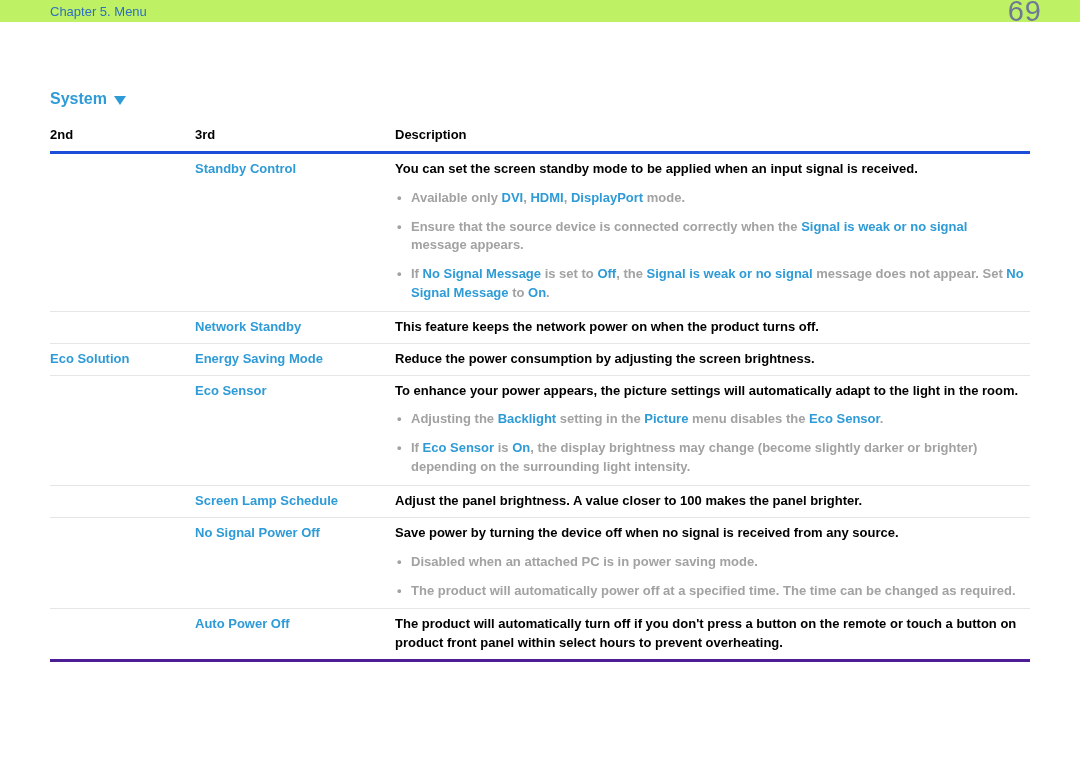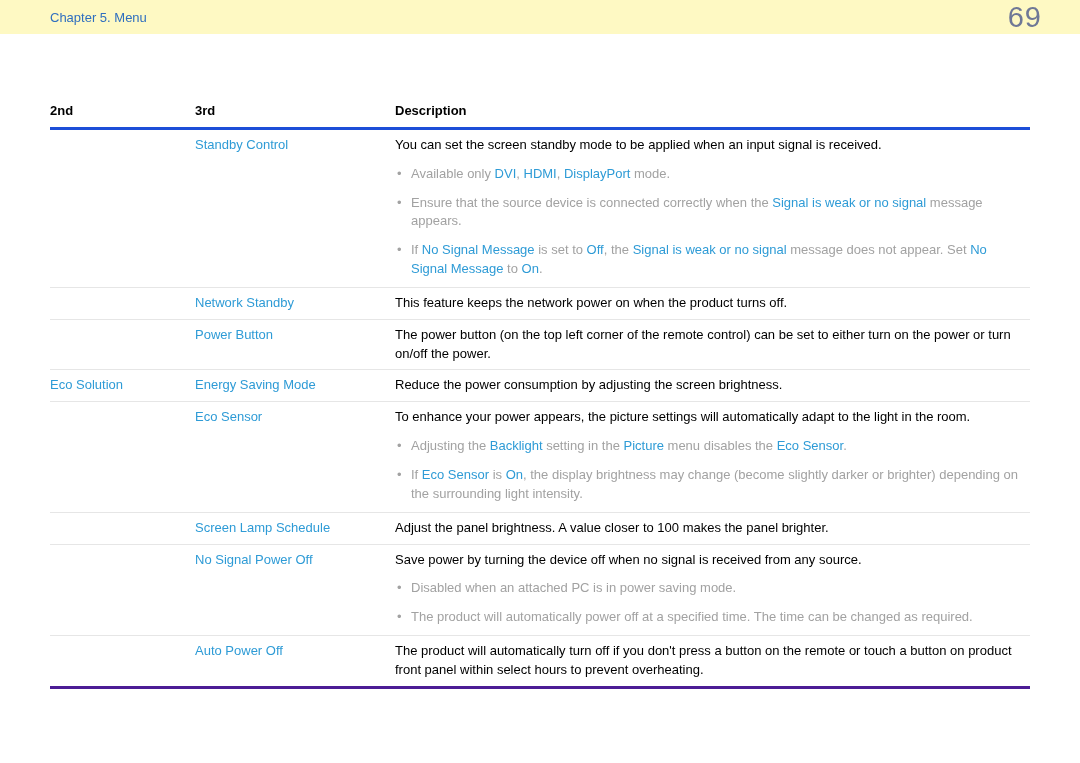--- a/index.html
+++ b/index.html
@@ -1,44 +1,48 @@
 <!DOCTYPE html>
 <html><head>
 <meta charset="utf-8">
 <style>
   * { box-sizing: border-box; margin: 0; padding: 0; }
   html, body { width: 1080px; height: 763px; font-family: Arial, Helvetica, sans-serif; background: #fff; color: #000; }
-  .header-bar { background: #fef9c3; height: 34px; display: flex; align-items: center; justify-content: space-between; padding: 0 38px 0 50px; }
+  .header-bar { background: #bef264; height: 22px; display: flex; align-items: center; justify-content: space-between; padding: 0 38px 0 50px; }
   .chapter { color: #2f6fbf; font-size: 13px; }
   .page-number { color: #6f7896; font-size: 29px; font-weight: 400; letter-spacing: 1px; }
   .content { padding: 68px 50px 0 50px; }
   .section-title { color: #2e9bd6; font-size: 16px; font-weight: 600; margin-bottom: 18px; display: flex; align-items: center; gap: 6px; }
   .triangle { display: inline-block; width: 0; height: 0; border-left: 6px solid transparent; border-right: 6px solid transparent; border-top: 9px solid #2e9bd6; margin-left: 1px; position: relative; top: 1px;}
   table { width: 100%; border-collapse: collapse; font-size: 13px; line-height: 1.45; }
   thead th { text-align: left; font-weight: 700; color: #000; padding: 0 4px 6px 0; border-bottom: 3px solid #1d4ed8; }
   thead th:nth-child(1) { width: 145px; }
   thead th:nth-child(2) { width: 200px; }
-  tbody td { vertical-align: top; padding: 6px 6px 6px 0; }
+  tbody td { vertical-align: top; padding: 6px 6px 6px 0; font-weight: bold; }
   tbody tr.sep td { border-bottom: 1px solid #e6e6e6; }
   tbody tr.sep:last-child td { border-bottom: 3px solid #4c1d95; }
   .blue { color: #2e9bd6; }
   .gray { color: #a2a2a2; }
   ul.bullets { list-style: none; padding-left: 2px; margin-top: 4px; }
   ul.bullets li { position: relative; padding-left: 14px; margin-bottom: 2px; margin-top: 10px; }
   ul.bullets li::before { content: "•"; position: absolute; left: 0; top: 0; color: inherit; }
 </style>
 </head>
 <body>
 
 <div class="header-bar">
   <div class="chapter">Chapter 5.  Menu</div>
   <div class="page-number">69</div>
 </div>
 
 <div class="content">
+  <div class="section-title">
+    <span>System</span>
+    <span class="triangle"></span>
+  </div>
 
   <table>
     <thead>
       <tr>
         <th>2nd</th>
         <th>3rd</th>
         <th>Description</th>
       </tr>
     </thead>
     <tbody>
@@ -57,25 +61,20 @@
             <li>
               <span>If </span><span class="blue">No Signal Message</span><span> is set to </span><span class="blue">Off</span><span>, the </span><span class="blue">Signal is weak or no signal</span><span> message does not appear. Set </span><span class="blue">No Signal Message</span><span> to </span><span class="blue">On</span><span>.</span>
             </li>
           </ul>
         </td>
       </tr>
       <tr class="sep">
         <td></td>
         <td class="blue">Network Standby</td>
         <td>This feature keeps the network power on when the product turns off.</td>
-      </tr>
-      <tr class="sep">
-        <td></td>
-        <td class="blue">Power Button</td>
-        <td>The power button (on the top left corner of the remote control) can be set to either turn on the power or turn on/off the power.</td>
       </tr>
       <tr class="sep">
         <td class="blue">Eco Solution</td>
         <td class="blue">Energy Saving Mode</td>
         <td>Reduce the power consumption by adjusting the screen brightness.</td>
       </tr>
       <tr class="sep">
         <td></td>
         <td class="blue">Eco Sensor</td>
         <td>

